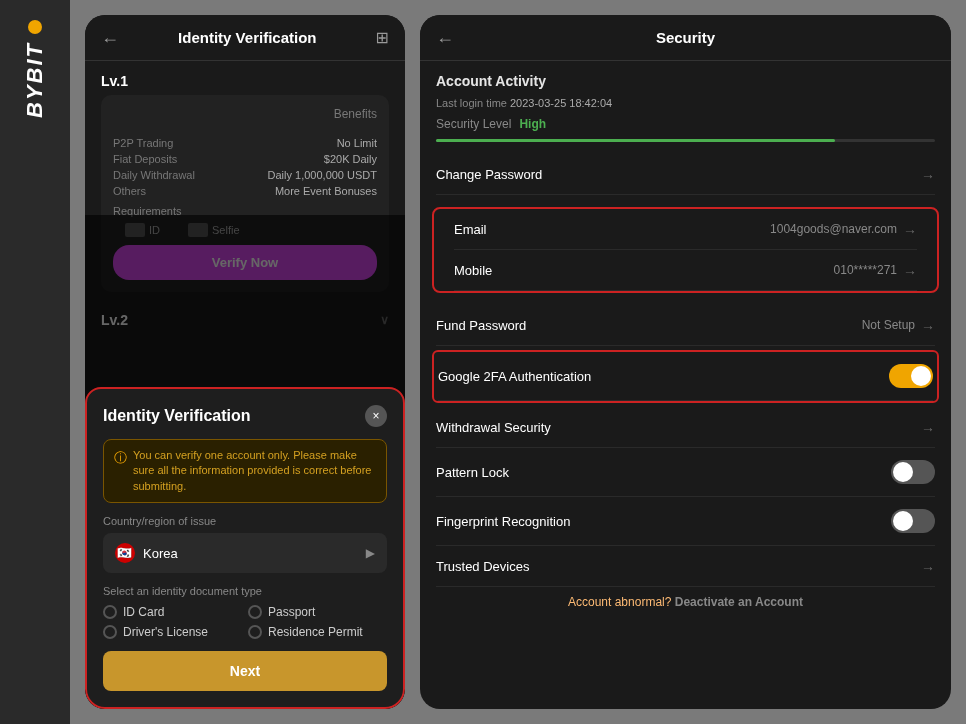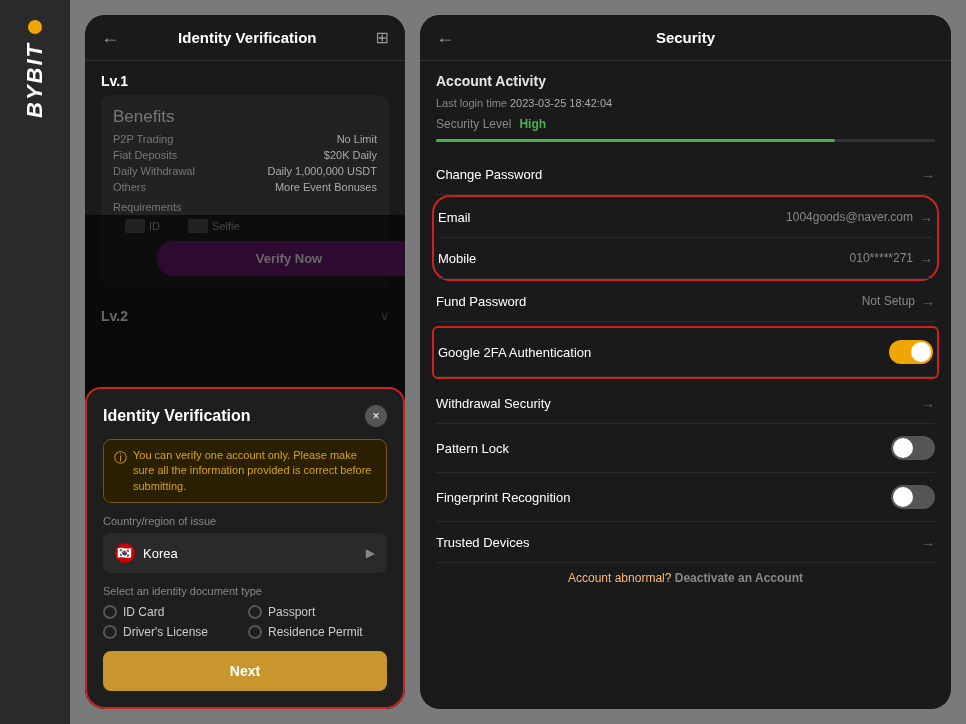--- a/index.html
+++ b/index.html
@@ -112,22 +112,23 @@
       margin-bottom: 6px;
     }
     .level-section {
       background: #222;
       border-radius: 10px;
       padding: 12px;
       margin-bottom: 10px;
     }
     .benefits-title {
       color: #777;
-      font-size: 17px;
-      margin-bottom: 6px;
+      font-size: 12px;
+      margin-bottom: 16px;
+      text-align: right;
     }
     .benefit-row {
       display: flex;
       justify-content: space-between;
       margin-bottom: 4px;
     }
     .benefit-label {
       color: #777;
       font-size: 11px;
     }
@@ -155,30 +156,29 @@
     .req-item-icon {
       width: 20px;
       height: 14px;
       background: #555;
       border-radius: 2px;
       display: inline-block;
     }
 
     .verify-btn {
       width: 100%;
-      background: #701a75;
+      background: #d946ef;
       color: #fff;
       border: none;
       border-radius: 16px;
       padding: 10px;
       font-size: 13px;
       font-weight: 600;
       cursor: pointer;
       margin-top: 8px;
-      margin-left: 44px;
     }
 
     .level2-header {
       color: #fff;
       font-size: 14px;
       font-weight: 700;
       padding: 10px 0;
       display: flex;
       justify-content: space-between;
       align-items: center;
@@ -408,23 +408,23 @@
       font-size: 14px;
     }
     .menu-item-value {
       color: #888;
       font-size: 12px;
     }
 
     
     .highlighted-section {
       border: 2px solid #cc2222;
-      border-radius: 18px;
-      margin: 0 -4px;
-      padding: 0 4px;
+      border-radius: 8px;
+      margin: 12px -4px;
+      padding: 0 20px;
     }
 
     
     .toggle {
       width: 44px;
       height: 24px;
       border-radius: 12px;
       position: relative;
       cursor: pointer;
     }

